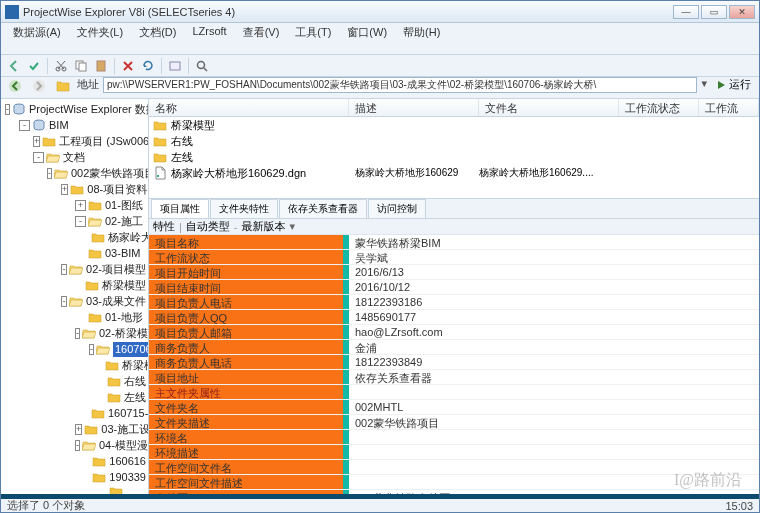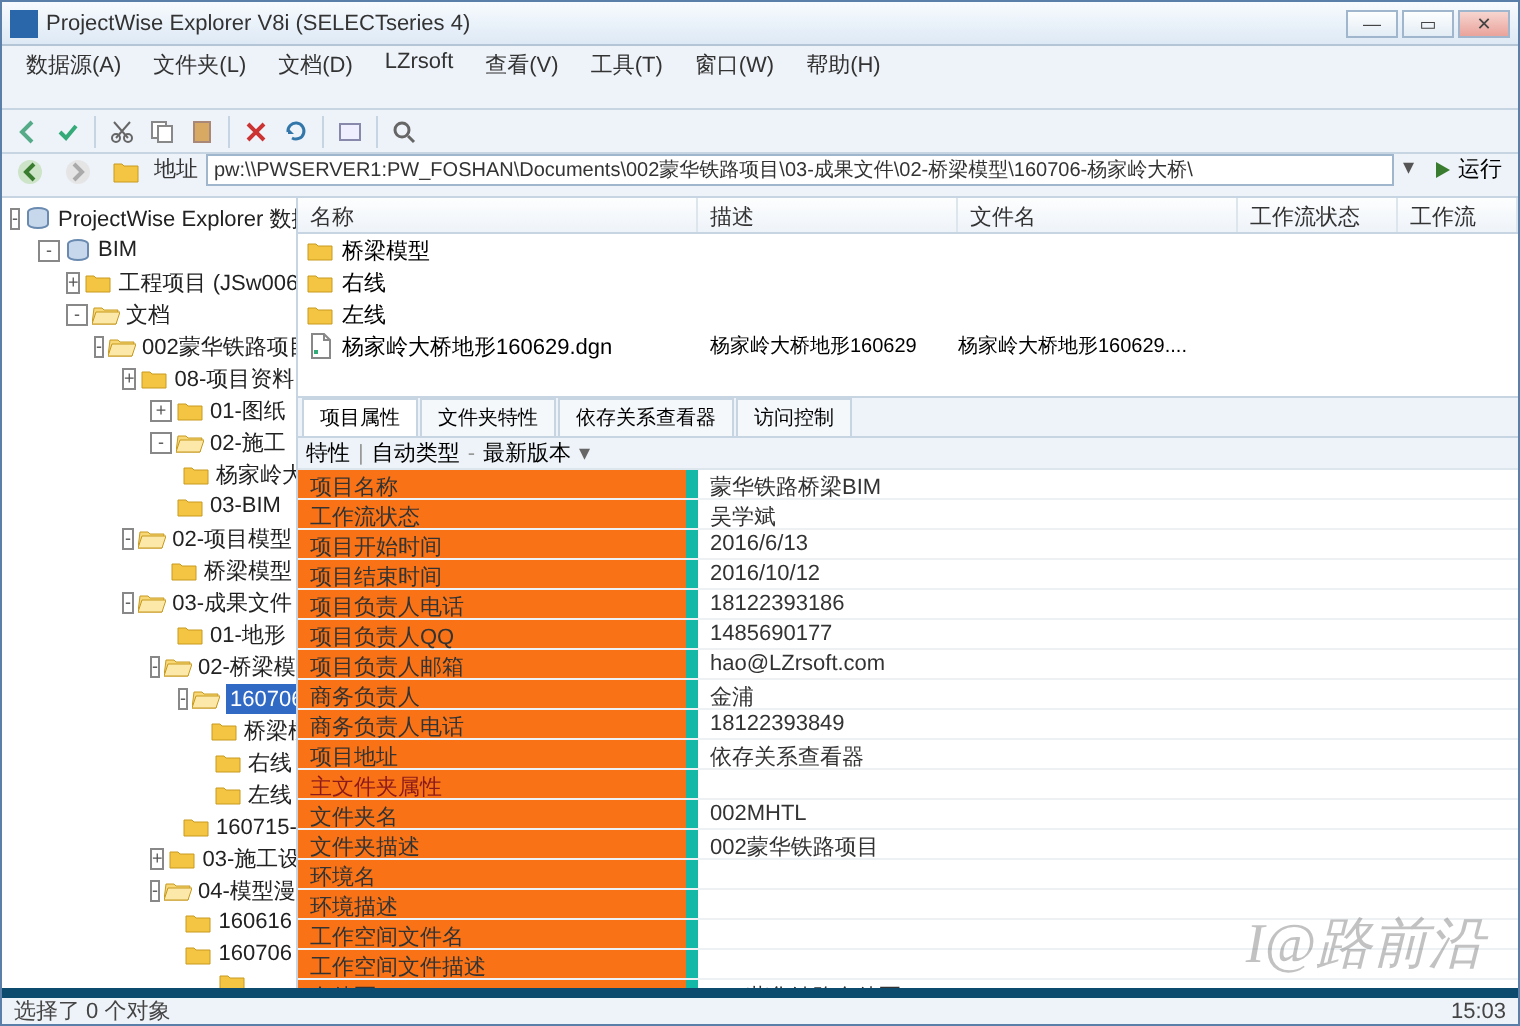--- a/index.html
+++ b/index.html
@@ -45,21 +45,21 @@
 .tabbar { height: 20px; background: #eef3f9; display: flex; align-items: flex-end; padding-left: 2px; border-bottom: 1px solid #c7d4e1; }
 .tab { padding: 2px 8px; border: 1px solid #c7d4e1; border-bottom: none; background: #f5f8fb; margin-right: 1px; font-size: 10px; }
 .tab.active { background: #fff; }
 .prop-toolbar { height: 16px; background: #eef3f9; border-bottom: 1px solid #dde5ed; display: flex; align-items: center; padding: 0 4px; font-size: 10px; gap: 4px; }
 .prop-grid { flex: 1; overflow: auto; background: #fff; }
 .prop-row { display: flex; height: 15px; border-bottom: 1px solid #eef1f4; font-size: 10px; }
 .prop-key { width: 200px; padding: 1px 6px; background: #f97316; color: #333; border-right: 6px solid #14b8a6; }
 .prop-val { flex: 1; padding: 1px 6px; color: #333; }
 .prop-section .prop-key { color: #8b1a1a; font-weight: normal; }
 .statusbar { height: 18px; background: #eef3f9; border-top: 5px solid #0c4a6e; display: flex; align-items: center; padding: 0 6px; justify-content: space-between; font-size: 10px; color: #444; }
-.watermark { position: absolute; right: 18px; bottom: 22px; font-size: 28px; color: rgba(80,80,80,0.35); font-style: italic; font-family: cursive; pointer-events: none; }
+.watermark { position: absolute; right: 18px; bottom: 22px; font-size: 16px; color: rgba(80,80,80,0.35); font-family: cursive; pointer-events: none; }
 </style>
 </head>
 <body>
 
 <div class="window">
 
   <div class="titlebar">
     <div class="appicon"></div>
     <div class="title">ProjectWise Explorer V8i (SELECTseries 4)</div>
     <div class="winbtns">
@@ -386,21 +386,21 @@
             </div>
             <span class="lbl">160616</span>
           </div>
           <div class="tree-row" style="padding-left: 86px;">
             <div class="exp none"></div>
             <div class="ticon">
               <svg width="14" height="12" viewBox="0 0 14 12">
                 <path class="folder-svg" d="M1 3 L5 3 L6 4 L13 4 L13 11 L1 11 Z"></path>
               </svg>
             </div>
-            <span class="lbl">160706</span>
+            <span class="lbl">190339</span>
           </div>
           <div class="tree-row" style="padding-left: 86px; flex-direction: column;">
             <div class="exp none"></div>
             <div class="ticon">
               <svg width="14" height="12" viewBox="0 0 14 12">
                 <path class="folder-svg" d="M1 3 L5 3 L6 4 L13 4 L13 11 L1 11 Z"></path>
               </svg>
             </div>
             <span class="lbl">160720</span>
           </div>

